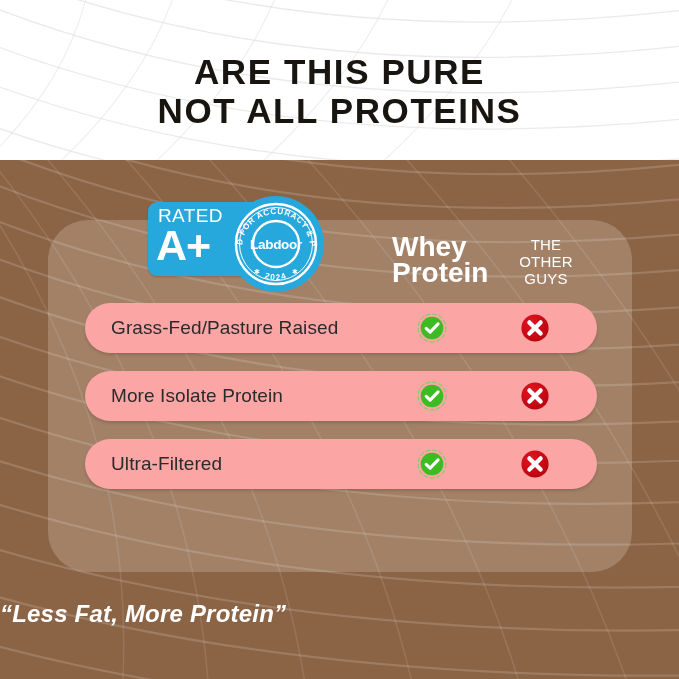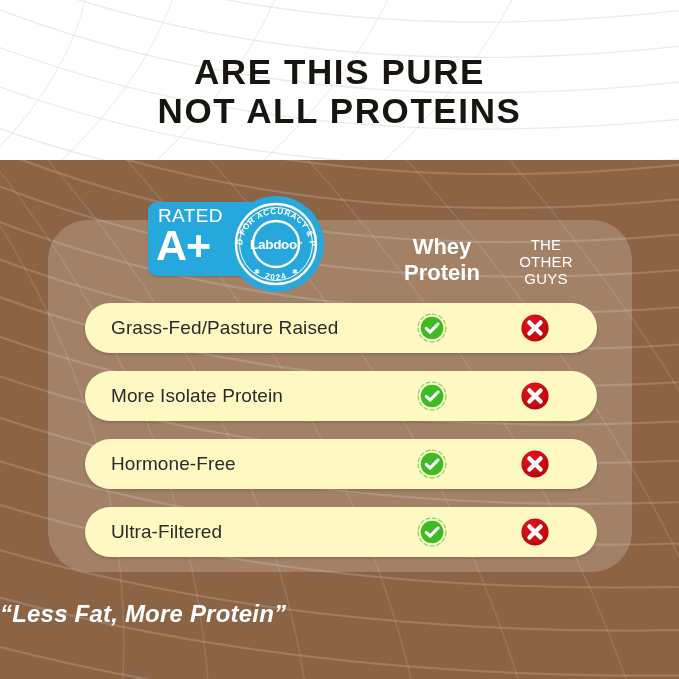--- a/index.html
+++ b/index.html
@@ -58,35 +58,35 @@
   }
   .rated-grade{
     position:absolute; left:8px; top:20px; width:98px;
     color:#fff; font-weight:700; font-size:43px; line-height:46px;
     letter-spacing:-1px; font-family:"Liberation Sans", sans-serif;
   }
   .seal{ position:absolute; left:80px; top:0px; width:96px; height:96px; }
 
   
   .col-whey{
-    position:absolute; left:392px; top:234px; width:100px; text-align:center;
-    color:#ffffff; font-weight:700; font-size:22px; line-height:26px;
+    position:absolute; left:392px; top:234px; width:100px; 
+    color:#ffffff; font-weight:700; font-size:28px; line-height:26px;
     font-family:"Liberation Sans", sans-serif; z-index:6;
   }
   .col-other{
     position:absolute; left:500px; top:236px; width:92px; text-align:center;
     color:#ffffff; font-weight:400; font-size:15px; line-height:17px;
     letter-spacing:.2px; font-family:"Liberation Sans", sans-serif; z-index:6;
   }
 
   
   .rows{ position:absolute; left:85px; top:303px; width:512px; z-index:6; }
   .row{
     position:relative; width:512px; height:50px; margin-bottom:18px;
-    background:#fef9c3; border-radius:25px;
+    background:#fca5a5; border-radius:25px;
     box-shadow:0 2px 3px rgba(40,20,8,0.16);
   }
   .row:last-child{ margin-bottom:0;text-align:center; }
   .row-label{
     position:absolute; left:26px; top:0; height:50px; line-height:50px;
     color:#2b2b2b; font-size:19px; font-weight:400;
     font-family:"Liberation Sans", sans-serif; letter-spacing:.1px;
     white-space:nowrap;
   }
   .cell-yes{ position:absolute; left:332px; top:10px; width:30px; height:30px; }
@@ -240,36 +240,20 @@
         </svg>
       </div>
       <div class="cell-no">
         <svg viewBox="0 0 28 28">
           <circle cx="14" cy="14" r="13.6" fill="url(#rg1)"></circle>
           <path d="M8.4 8.4 L19.6 19.6 M19.6 8.4 L8.4 19.6" fill="none" stroke="#ffffff" stroke-width="4.3" stroke-linecap="round"></path>
         </svg>
       </div>
     </div>
 
-    <div class="row">
-      <div class="row-label">Hormone-Free</div>
-      <div class="cell-yes">
-        <svg viewBox="0 0 30 30">
-          <circle cx="15" cy="15" r="14" fill="none" stroke="#7ad161" stroke-width="1.1" stroke-dasharray="4 2.6" stroke-linecap="round"></circle>
-          <circle cx="15" cy="15" r="11.3" fill="#3cbb23"></circle>
-          <path d="M9.2 15.4 L13.1 19.1 L21.1 10.9" fill="none" stroke="#ffffff" stroke-width="3.1" stroke-linecap="round" stroke-linejoin="round"></path>
-        </svg>
-      </div>
-      <div class="cell-no">
-        <svg viewBox="0 0 28 28">
-          <circle cx="14" cy="14" r="13.6" fill="url(#rg1)"></circle>
-          <path d="M8.4 8.4 L19.6 19.6 M19.6 8.4 L8.4 19.6" fill="none" stroke="#ffffff" stroke-width="4.3" stroke-linecap="round"></path>
-        </svg>
-      </div>
-    </div>
 
     <div class="row">
       <div class="row-label">Ultra-Filtered</div>
       <div class="cell-yes">
         <svg viewBox="0 0 30 30">
           <circle cx="15" cy="15" r="14" fill="none" stroke="#7ad161" stroke-width="1.1" stroke-dasharray="4 2.6" stroke-linecap="round"></circle>
           <circle cx="15" cy="15" r="11.3" fill="#3cbb23"></circle>
           <path d="M9.2 15.4 L13.1 19.1 L21.1 10.9" fill="none" stroke="#ffffff" stroke-width="3.1" stroke-linecap="round" stroke-linejoin="round"></path>
         </svg>
       </div>

